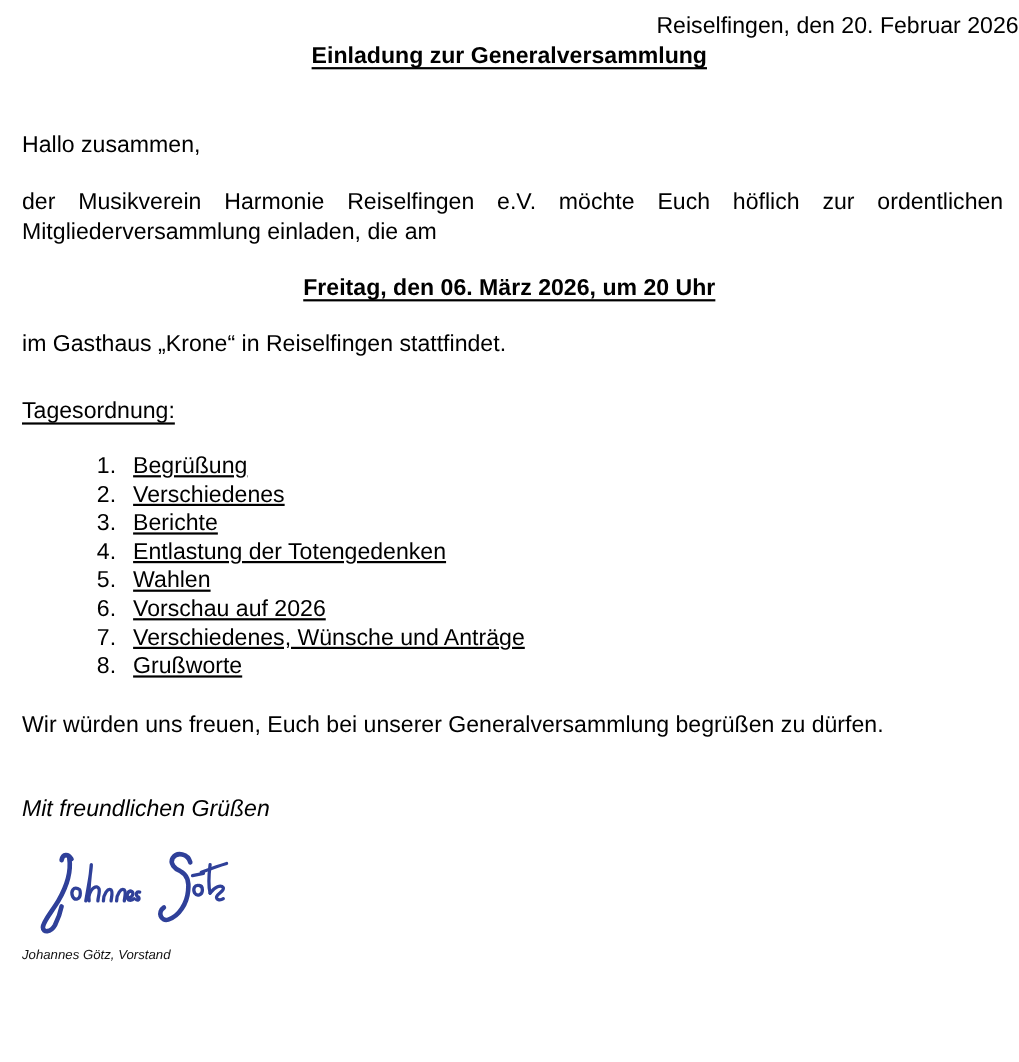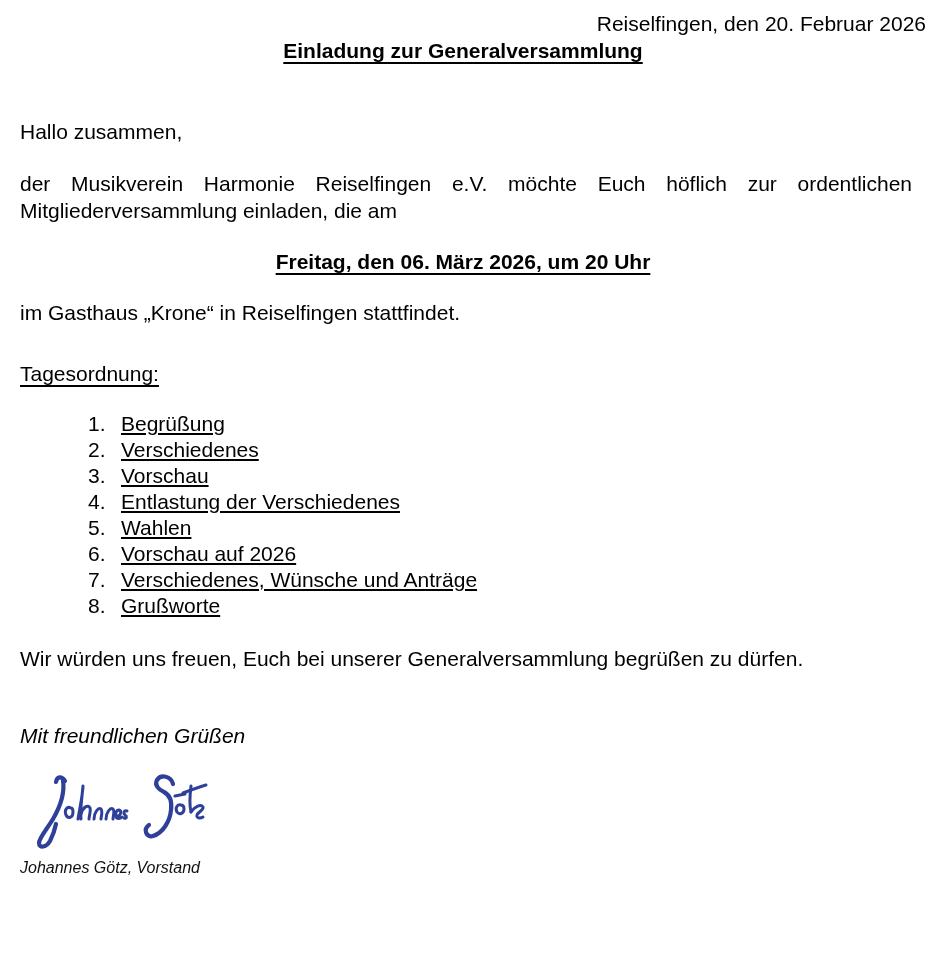--- a/index.html
+++ b/index.html
@@ -88,21 +88,21 @@
   }
   .signature-wrap {
     margin: 24px 0 0 36px;
     width: 172px;
     height: 78px;
   }
   .signer {
     margin-top: 6px;
     padding-left: 20px;
     font-style: italic;
-    font-size: 16px;
+    font-size: 12px;
     line-height: 22px;
     color: #111;
   }
 </style>
 </head>
 <body>
 
 <p class="dateline">Reiselfingen, den 20. Februar 2026</p>
 
 <p class="doc-title">Einladung zur Generalversammlung</p>
@@ -113,22 +113,22 @@
 
 <p class="event-date">Freitag, den 06. März 2026, um 20 Uhr</p>
 
 <p class="location">im Gasthaus „Krone“ in Reiselfingen stattfindet.</p>
 
 <p class="agenda-heading"><span>Tagesordnung:</span></p>
 
 <ol class="agenda">
   <li>Begrüßung</li>
   <li>Verschiedenes</li>
-  <li>Vorschau</li>
-  <li>Entlastung der Verschiedenes</li>
+  <li>Berichte</li>
+  <li>Entlastung der Totengedenken</li>
   <li>Wahlen</li>
   <li>Vorschau auf 2026</li>
   <li>Verschiedenes, Wünsche und Anträge</li>
   <li>Grußworte</li>
 </ol>
 
 <p class="closing">Wir würden uns freuen, Euch bei unserer Generalversammlung begrüßen zu dürfen.</p>
 
 <p class="valediction">Mit freundlichen Grüßen</p>
 

